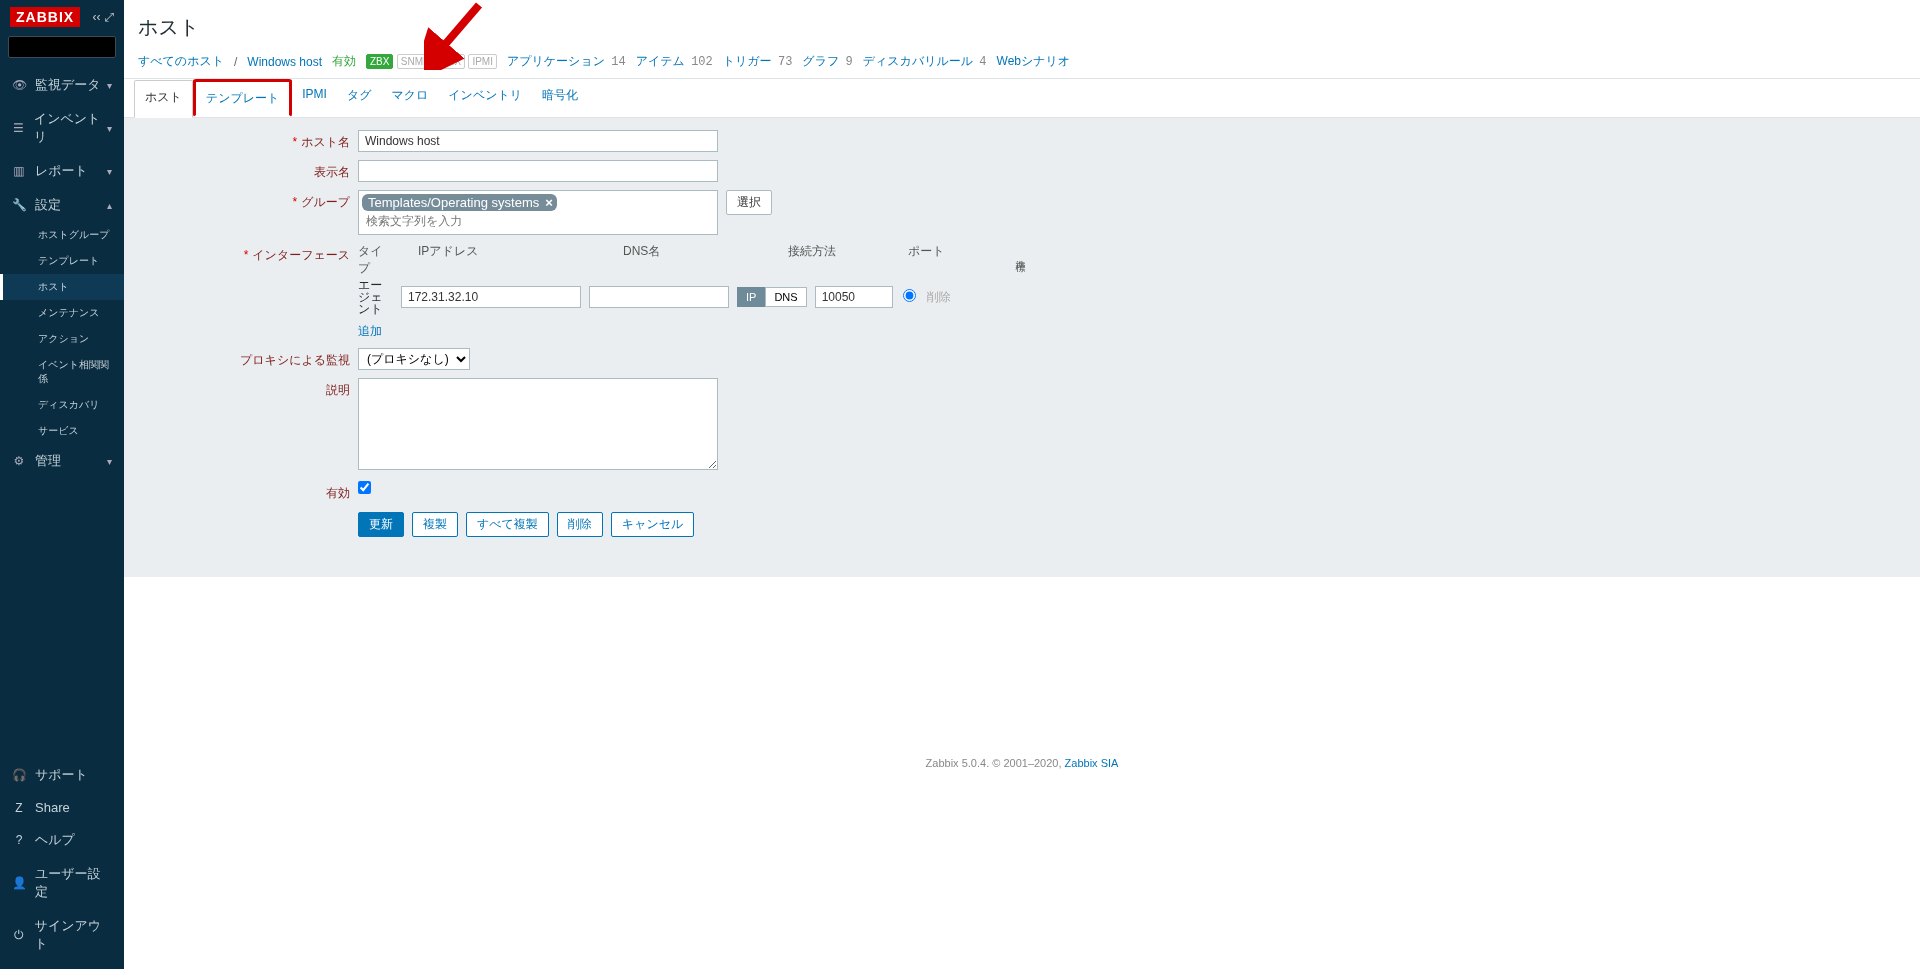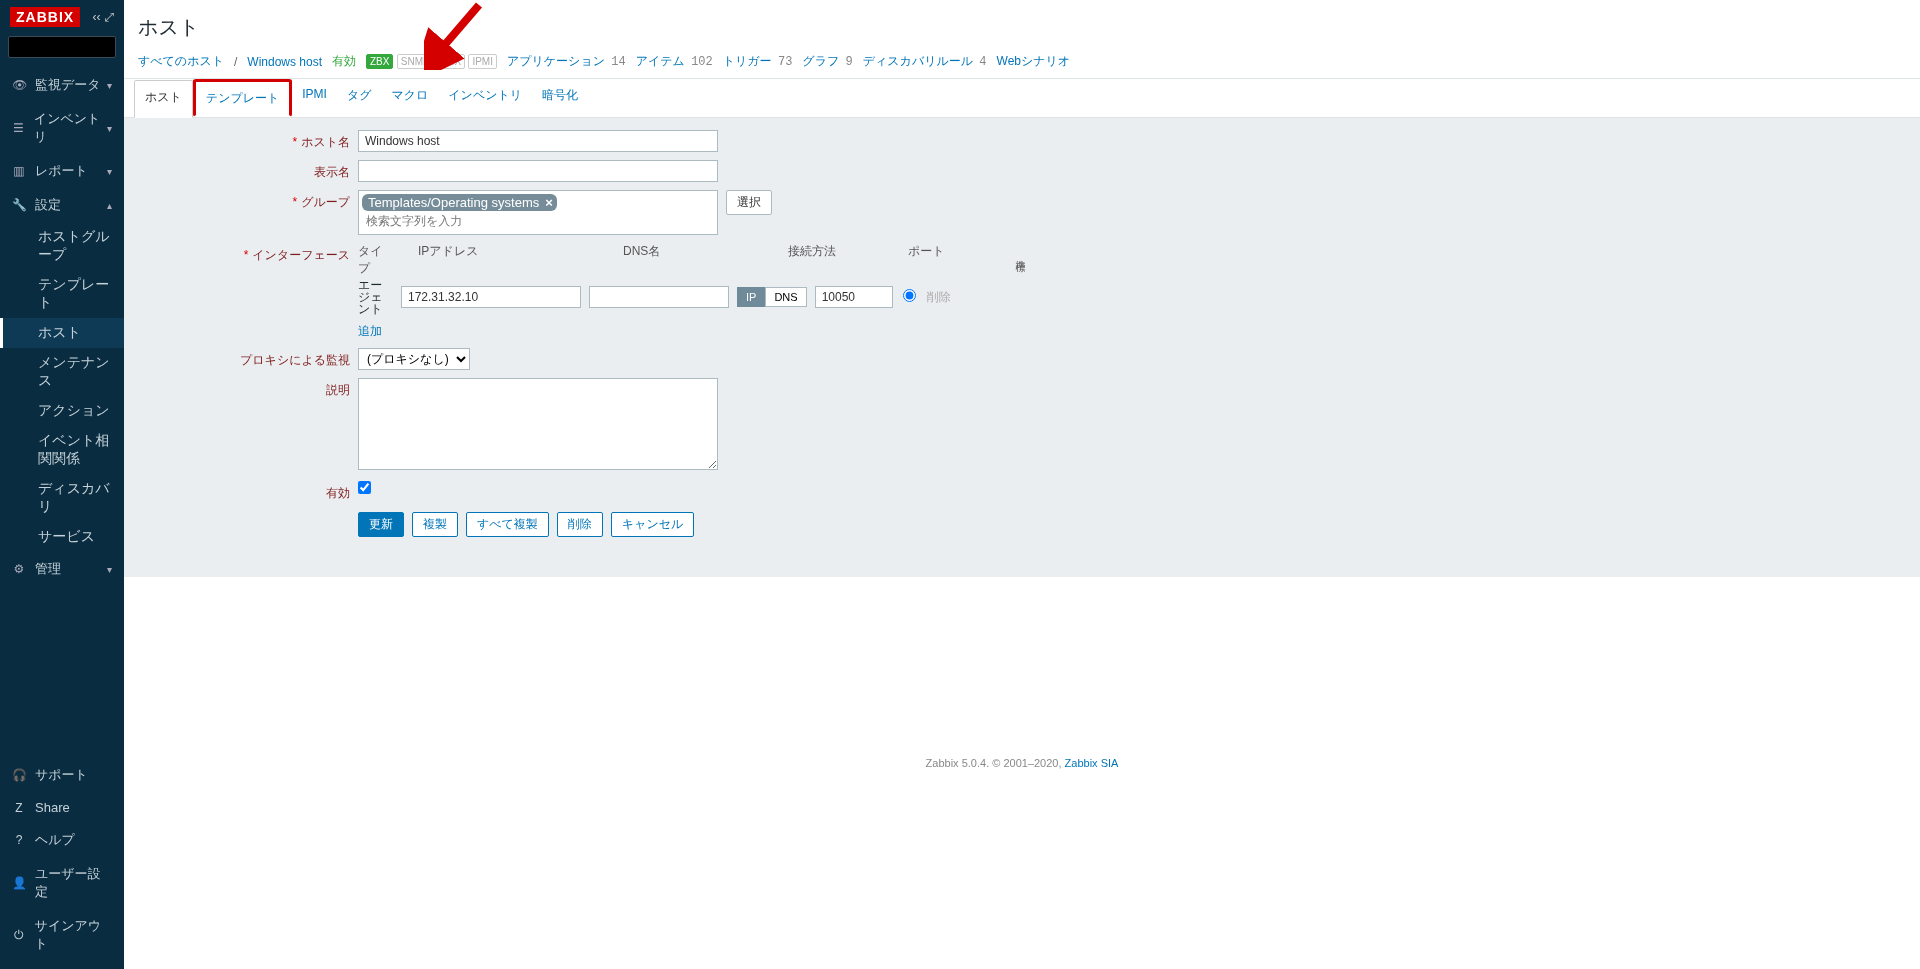--- a/index.html
+++ b/index.html
@@ -14,21 +14,21 @@
 .sb-search .sbox { display:flex; background:#000; border:1px solid #3a4b57; border-radius:2px; }
 .sb-search input { flex:1; background:transparent; border:0; color:#eee; padding:3px 6px; outline:none; font-size:12px;}
 .sb-search .sicon { width:22px; display:flex; align-items:center; justify-content:center; color:#bbb; font-size:13px;}
 .nav { list-style:none; margin-top:6px; }
 .nav > li > a { display:flex; align-items:center; justify-content:space-between; padding:8px 12px; color:#c5d2d9; text-decoration:none; cursor:pointer; }
 .nav > li > a .nl { display:flex; align-items:center; gap:9px;}
 .nav > li > a .ic { width:14px; text-align:center; font-size:12px; color:#aab;}
 .nav > li > a .chev2 { font-size:10px; color:#aab;}
 .nav li.open > a { background:#0a2c40; }
 .subnav { list-style:none; }
-.subnav li a { display:block; padding:6px 12px 6px 38px; color:#c5d2d9; text-decoration:none; font-size:14px; cursor:pointer;}
+.subnav li a { display:block; padding:6px 12px 6px 38px; color:#c5d2d9; text-decoration:none; font-size:10px; cursor:pointer;}
 .subnav li.active a { border-left:3px solid #fff; padding-left:35px; background:#0e3a55;}
 .sb-bottom { margin-top:auto; list-style:none; padding-bottom:8px;}
 .sb-bottom li a { display:flex; align-items:center; gap:9px; padding:8px 12px; color:#c5d2d9; text-decoration:none; font-size:13px; cursor:pointer;}
 .sb-bottom .ic { width:14px; text-align:center; font-size:12px;}
 .main { flex:1; background:#fff; display:flex; flex-direction:column; position:relative;}
 h1.page-title { font-size:20px; font-weight:normal; padding: 14px 14px 8px 14px; }
 .crumb-bar { background:#fff; padding: 4px 14px 8px 14px; display:flex; align-items:center; gap:10px; font-size:12px; flex-wrap:wrap; border-bottom:1px solid #dfe4e7;}
 .crumb-bar a { color:#0275b8; text-decoration:none; }
 .crumb-bar .sep { color:#666; }
 .crumb-bar .enabled { color:#32a83c; }

